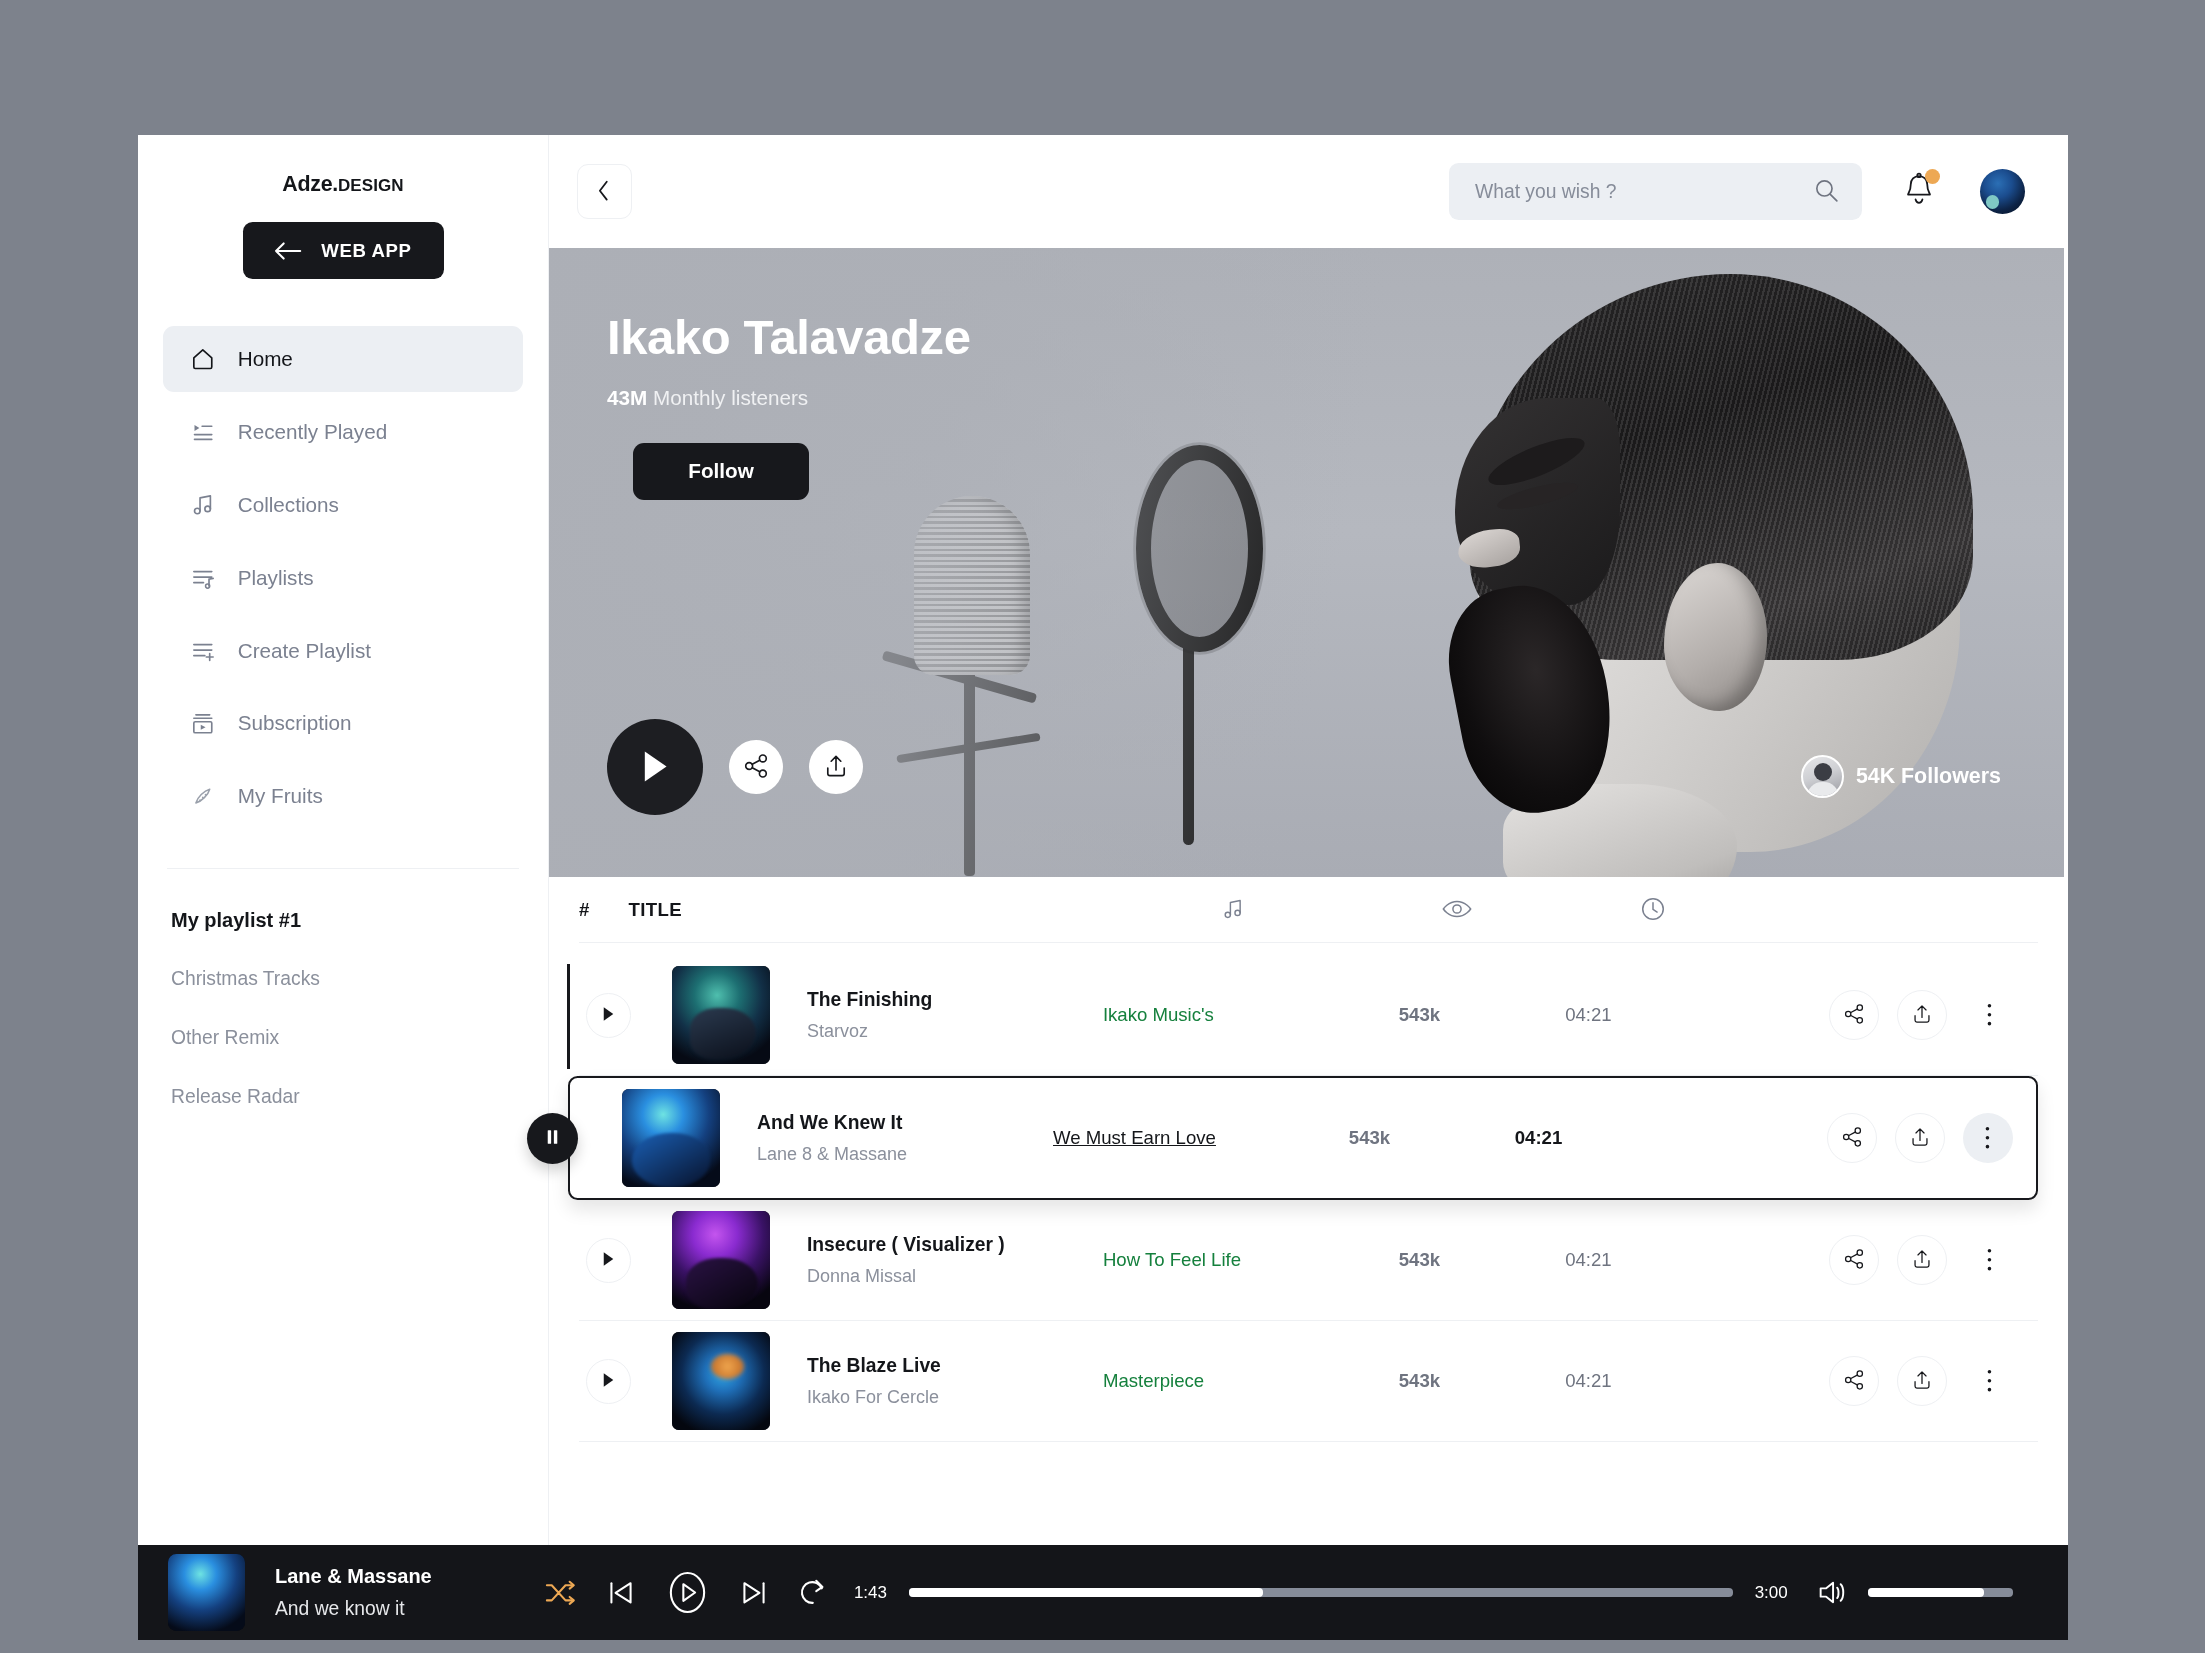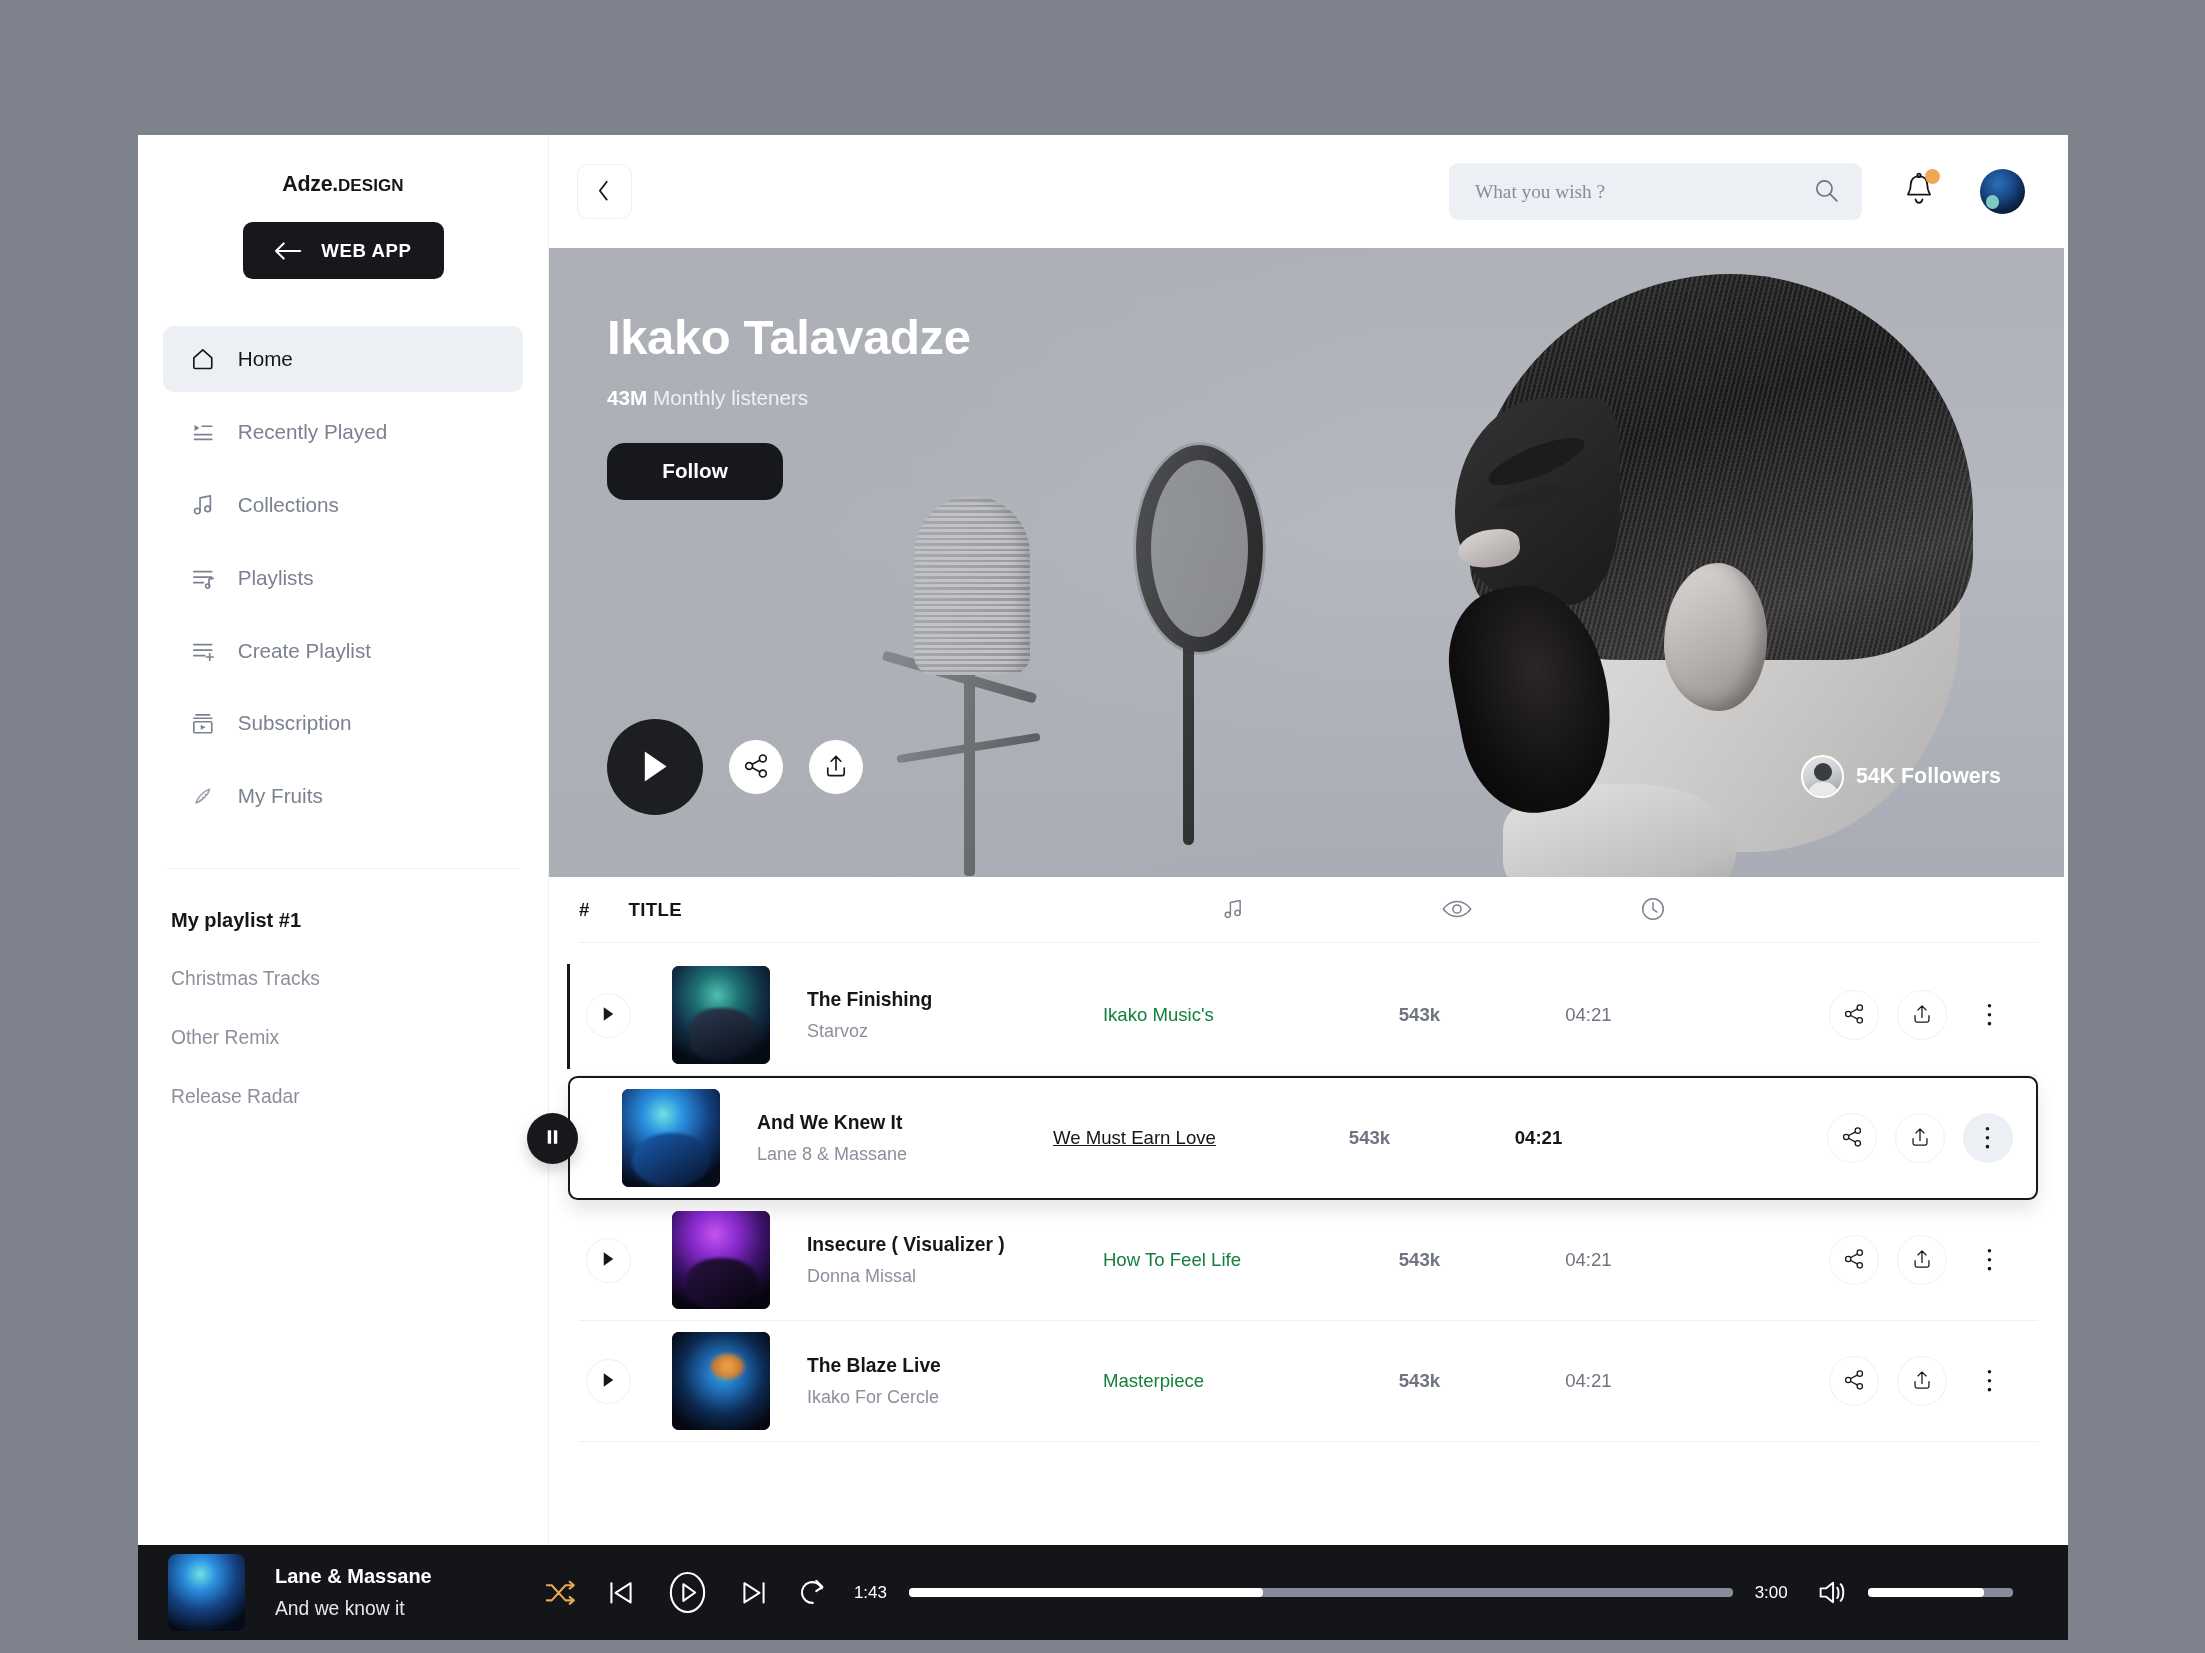--- a/index.html
+++ b/index.html
@@ -103,21 +103,21 @@
     width:413px; height:57px;
     background:#eceff3;
     border-radius:9.6px;
     display:flex; align-items:center;
     padding:0 20.7px 0 26px;
     gap:6.9px;
   }
   .search input {
     flex:1; border:none; background:transparent; outline:none;
     font-size:19.3px; color:#6f7480;
-    font-family:Liberation Serif, serif;
+    font-family:Liberation Sans, sans-serif;
   }
   .search input::placeholder { color:#868c99; }
   .bell-wrap { position:relative; margin-left:39px; cursor:pointer; }
   .bell-dot {
     position:absolute; right:-2.8px; top:-2.8px;
     width:15px; height:15px; border-radius:50%;
     background:#eda854;
   }
   .avatar {
     margin-left:43px;
@@ -256,24 +256,25 @@
   }
   .hero-sub {
     margin-top:20.7px;
     font-size:20.7px; color:#f0f1f3;
   }
   .hero-sub b { font-weight:bold; color:#fff;margin-top:22px; }
   .follow-btn {
     margin-top:33px;
     width:176px; height:57px;
     background:#17181c; color:#fff;
-    border:none; border-radius:18px;
+    border:none; border-radius:11px;
     font-size:20.7px; font-weight:bold;
     font-family:"Liberation Sans", sans-serif;
     cursor:pointer;
+    margin-left:26px;
   }
 
   .hero-actions {
     position:absolute; left:58px; bottom:62px;
     display:flex; align-items:center; gap:26px;
   }
   .play-big {
     width:96px; height:96px; border-radius:50%;
     background:#1d1e22;
     display:flex; align-items:center; justify-content:center;

